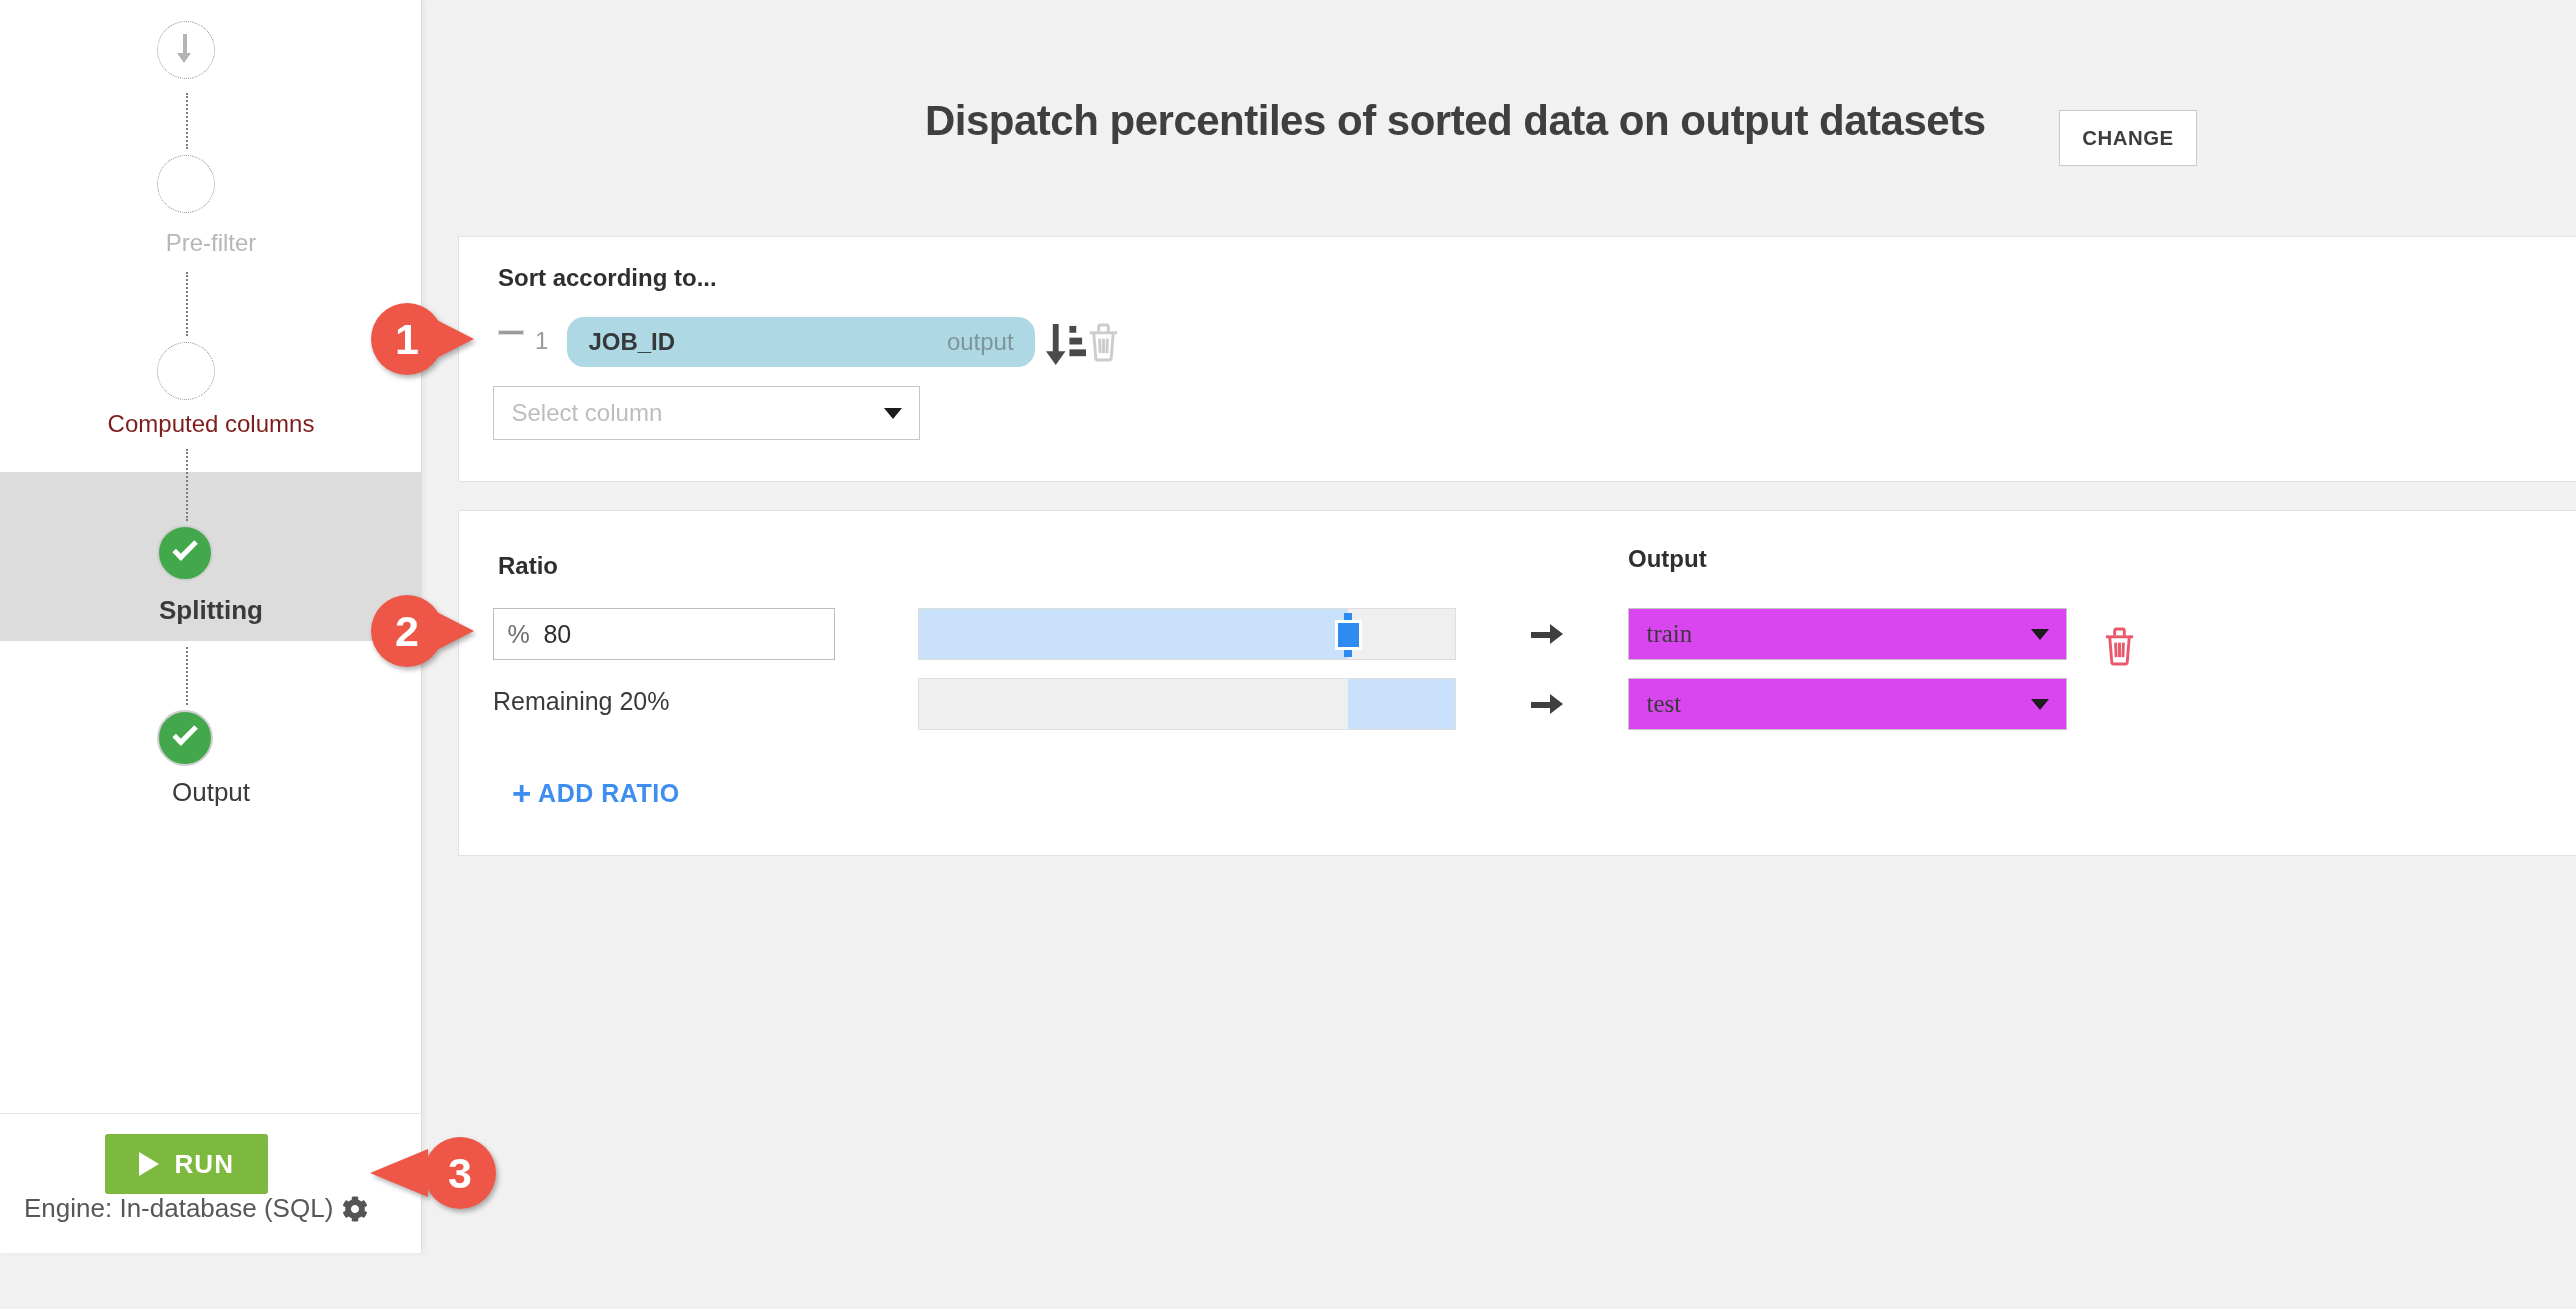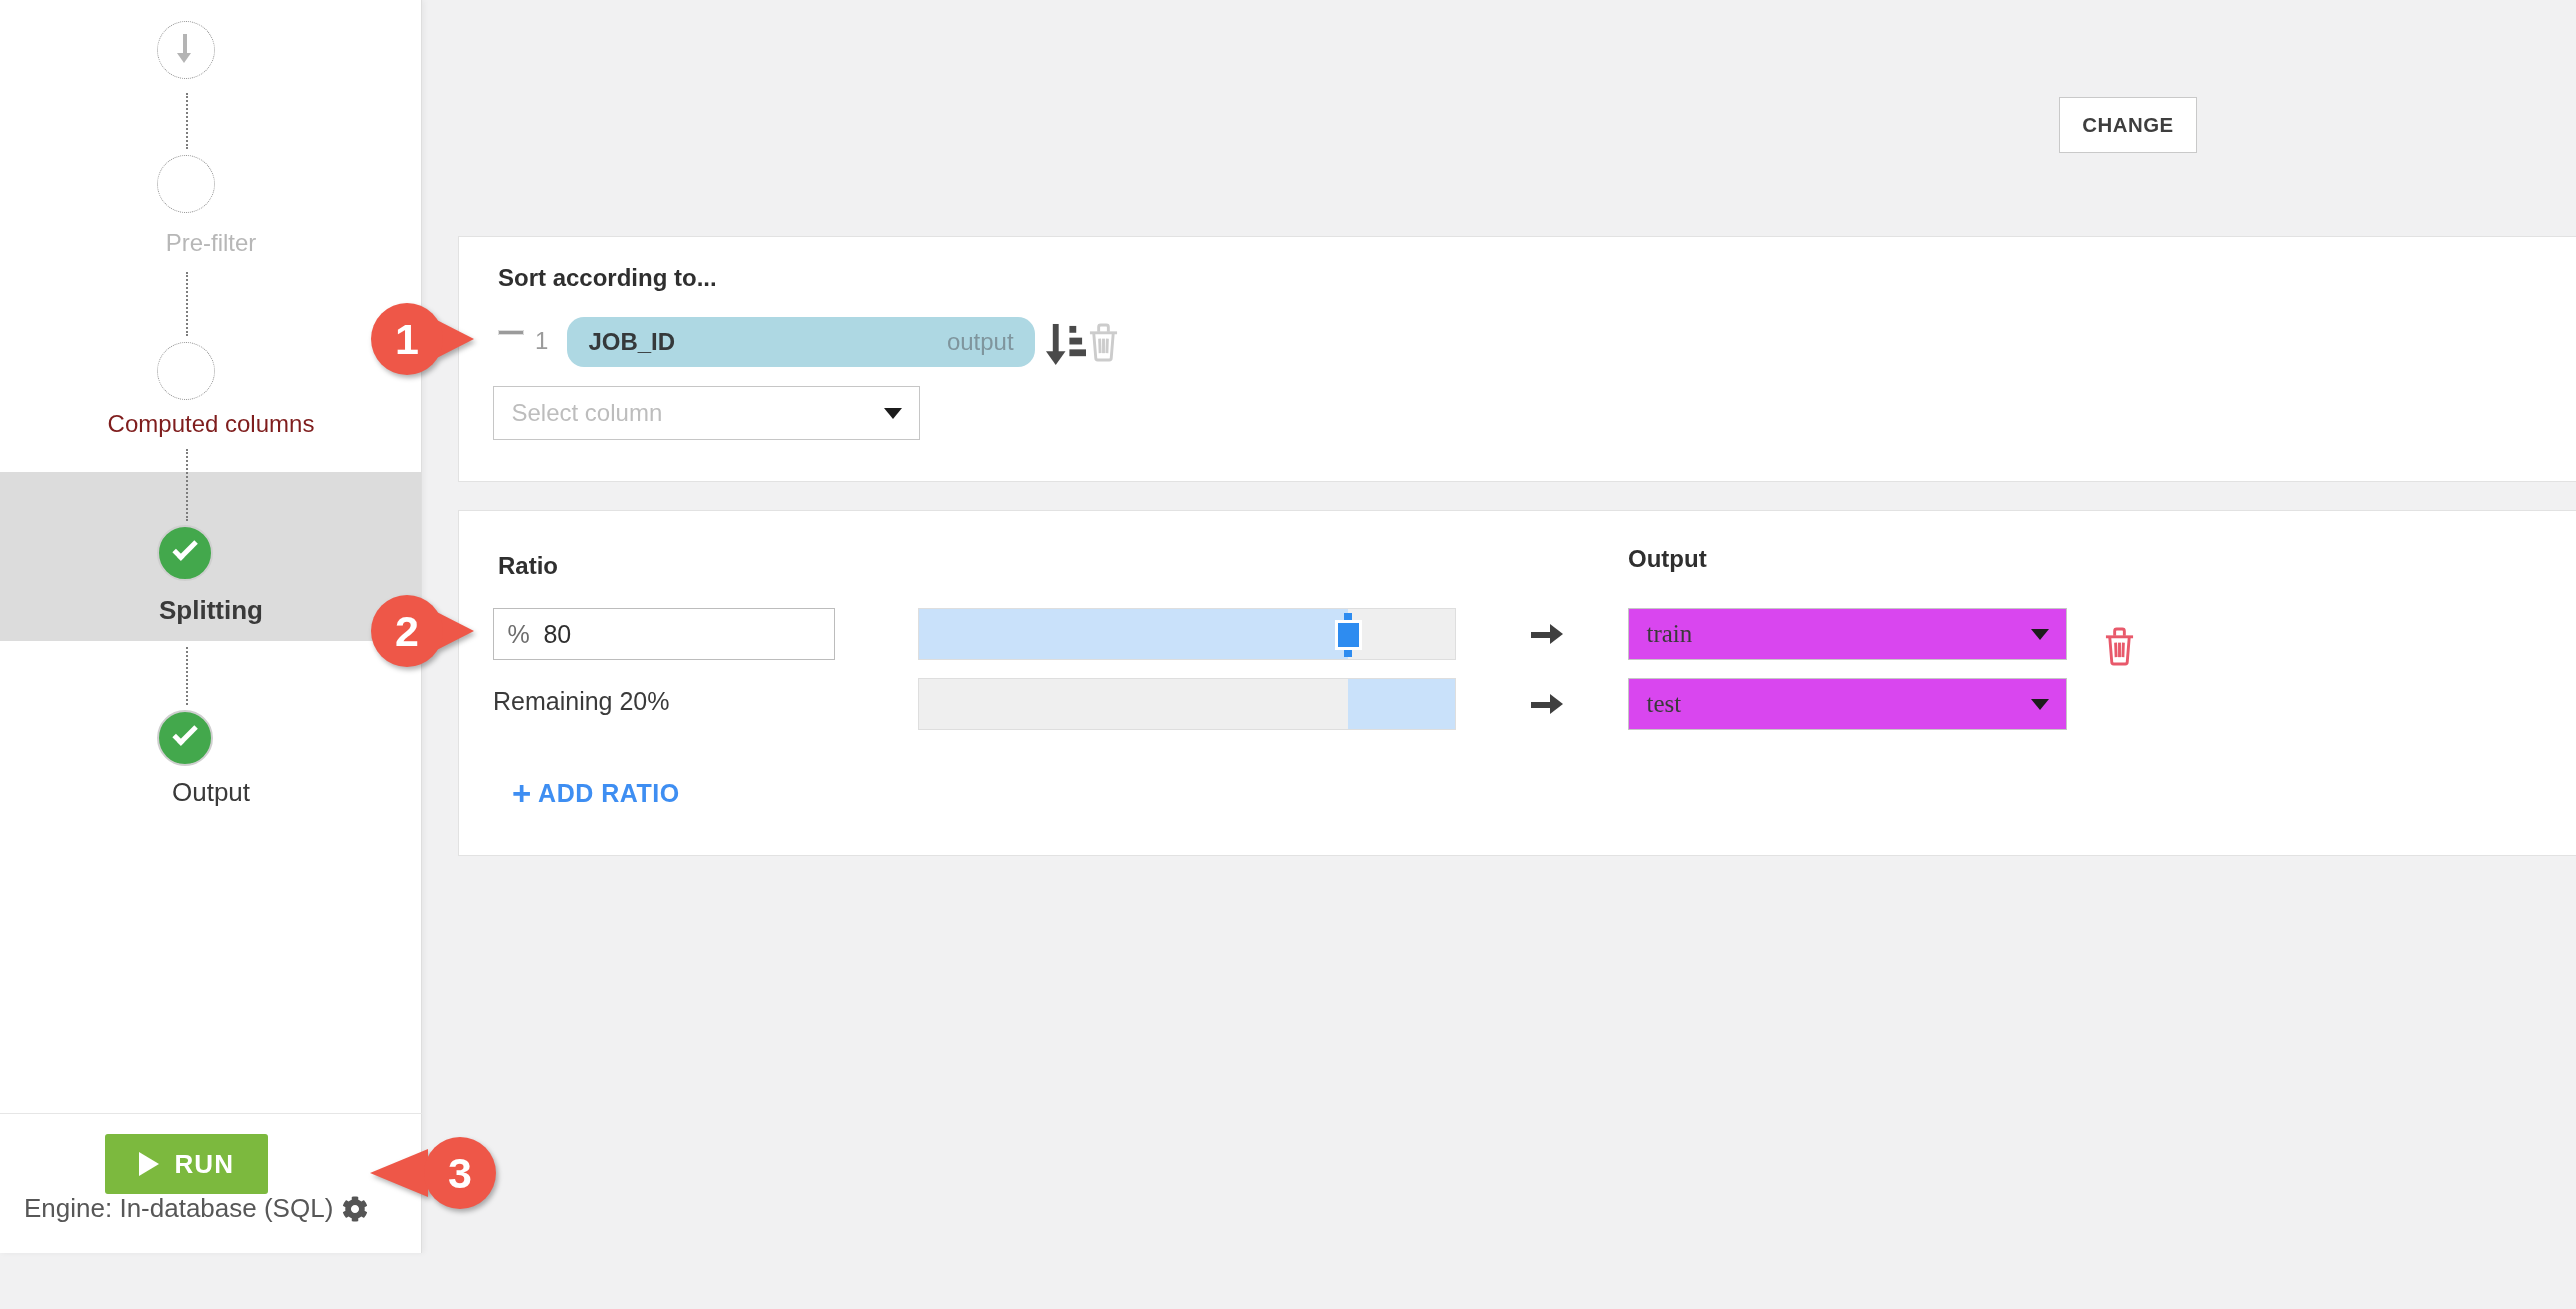--- a/index.html
+++ b/index.html
@@ -45,21 +45,21 @@
   .play-icon { width:0; height:0; border-left:20.4px solid #fff;
                border-top:12.6px solid transparent; border-bottom:12.6px solid transparent; }
   .run-label { color:#fff; font-weight:bold; font-size:26px; letter-spacing:1px; }
   .engine-line { position:absolute; left:24px; top:1193px; display:flex; align-items:center; gap:8.7px; }
   .engine-text { font-size:26px; color:#575757; }
   .gear-icon svg { display:block; }
 
   
   .page-title { position:absolute; left:925px; top:97px; font-size:42px; font-weight:bold;
                 color:#3f3f3f; letter-spacing:-0.5px; }
-  .change-button { position:absolute; left:2059px; top:97px; width:138px; height:56px; background:#fff;
+  .change-button { position:absolute; left:2059px; top:110px; width:138px; height:56px; background:#fff;
                    border:1px solid #c9c9c9; display:flex; align-items:center; justify-content:center;
                    font-size:20.4px; font-weight:bold; color:#3e3e3e; letter-spacing:0.5px; cursor:pointer; }
 
   
   .card { position:absolute; left:458px; width:2119px; background:#fff; border:1px solid #e2e2e2; }
   #card-sort  { top:236px; height:246px; }
   #card-ratio { top:510px; height:346px; }
 
   
   .sort-label { position:absolute; left:498px; top:264px; font-size:24px; font-weight:bold; color:#2f2f2f; }
@@ -177,20 +177,21 @@
     <div class="engine-line">
       <span class="engine-text">Engine: In-database (SQL)</span>
       <span class="gear-icon">
         <svg width="26" height="26" viewBox="0 0 512 512">
             <path fill="#555" d="M487.4 315.7l-42.6-24.6c4.3-23.2 4.3-47 0-70.2l42.6-24.6c4.9-2.8 7.1-8.6 5.5-14-11.1-35.6-30-67.8-54.7-94.6-3.8-4.1-10-5.1-14.8-2.3L380.8 110c-17.9-15.4-38.5-27.3-60.8-35.1V25.8c0-5.6-3.9-10.5-9.4-11.7-36.7-8.2-74.3-7.8-109.2 0-5.5 1.2-9.4 6.1-9.4 11.7V75c-22.2 7.9-42.8 19.8-60.8 35.1L88.7 85.5c-4.9-2.8-11-1.9-14.8 2.3-24.7 26.7-43.6 58.9-54.7 94.6-1.7 5.4.6 11.2 5.5 14L67.3 221c-4.3 23.2-4.3 47 0 70.2l-42.6 24.6c-4.9 2.8-7.1 8.6-5.5 14 11.1 35.6 30 67.8 54.7 94.6 3.8 4.1 10 5.1 14.8 2.3l42.6-24.6c17.9 15.4 38.5 27.3 60.8 35.1v49.2c0 5.6 3.9 10.5 9.4 11.7 36.7 8.2 74.3 7.8 109.2 0 5.5-1.2 9.4-6.1 9.4-11.7v-49.2c22.2-7.9 42.8-19.8 60.8-35.1l42.6 24.6c4.9 2.8 11 1.9 14.8-2.3 24.7-26.7 43.6-58.9 54.7-94.6 1.7-5.4-.6-11.2-5.5-14zM256 336c-44.1 0-80-35.9-80-80s35.9-80 80-80 80 35.9 80 80-35.9 80-80 80z"></path>
           </svg>
       </span>
     </div>
   </div>
 
+  <div class="page-title">Dispatch percentiles of sorted data on output datasets</div>
   <div class="change-button">CHANGE</div>
 
   <div class="card" id="card-sort"></div>
 
   <div class="sort-label">Sort according to...</div>
 
   <div class="drag-handle">
     <div class="bar"></div>
       <div class="bar"></div>
       <div class="bar"></div>

